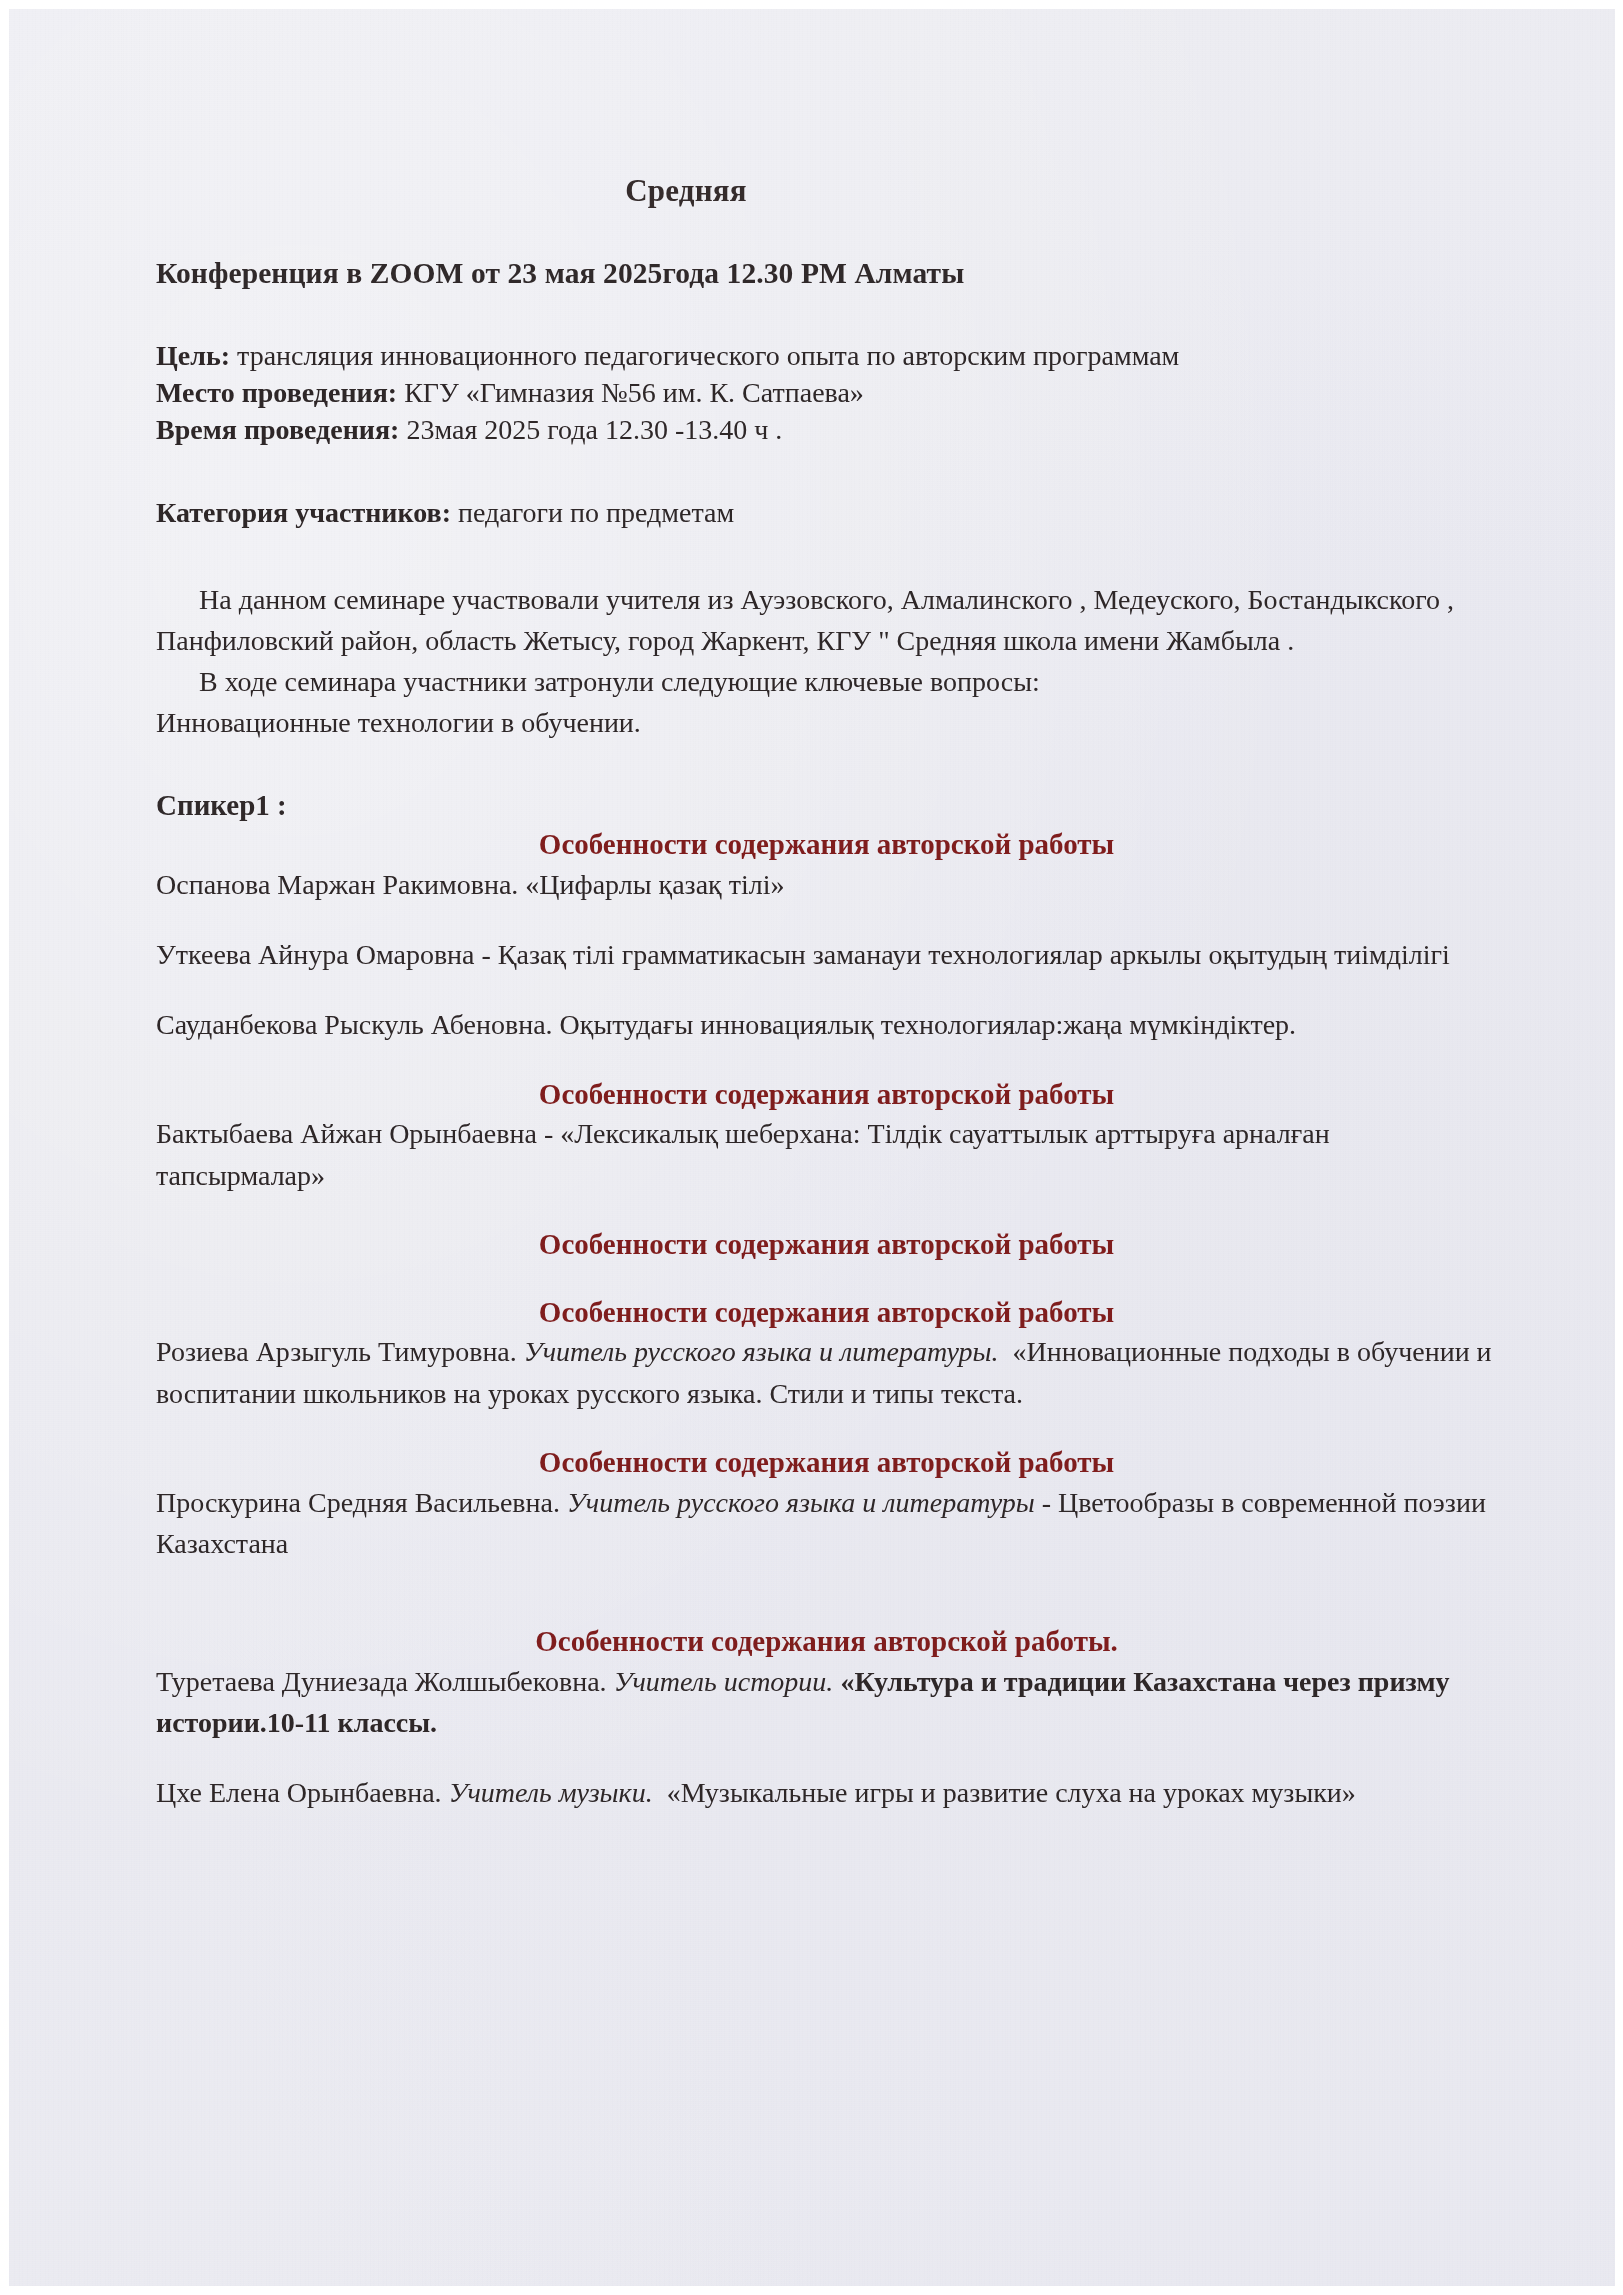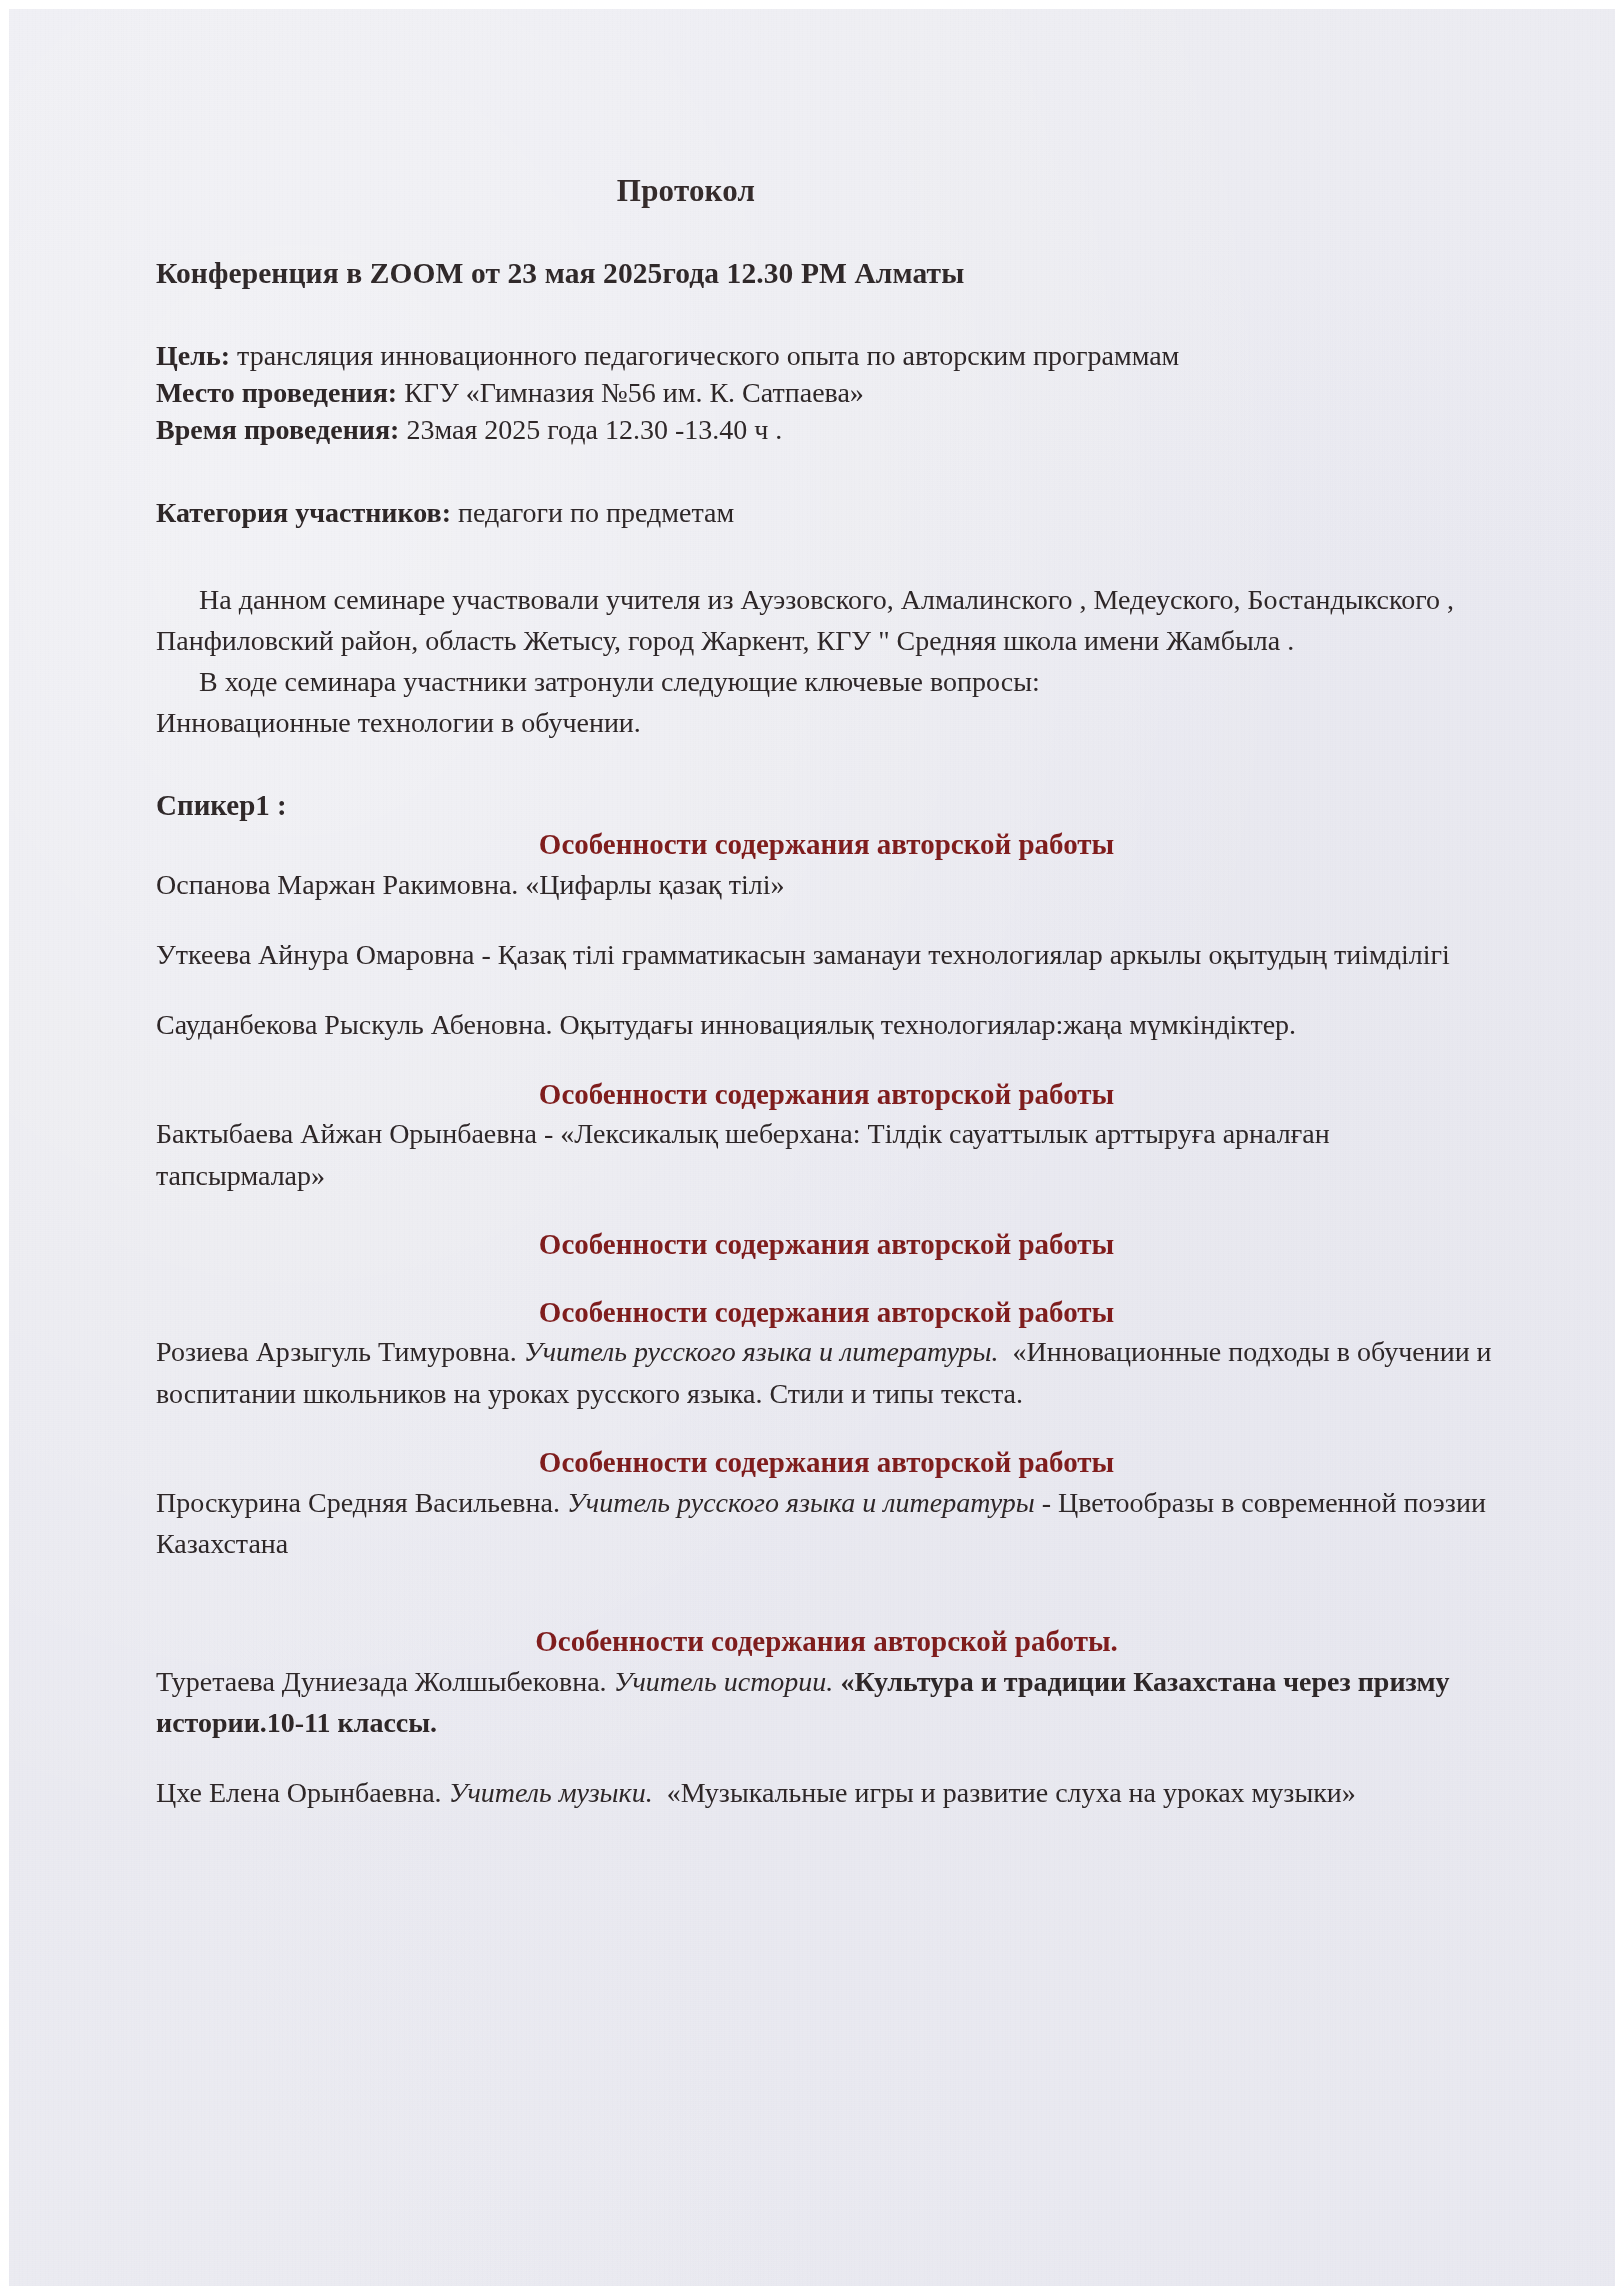--- a/index.html
+++ b/index.html
@@ -127,21 +127,21 @@
   }
   .entry i, .it { font-style: italic; }
   .entry b, .bd { font-weight: bold; }
 </style>
 </head>
 <body>
 
 <div class="page">
   <div class="content">
 
-    <h1 class="doc-title">Протокол</h1>
+    <h1 class="doc-title">Средняя</h1>
 
     <p class="conf-line">Конференция в ZOOM от 23 мая 2025года 12.30 PM Алматы</p>
 
     <div class="meta-block">
       <div class="meta-line"><span class="lbl">Цель:</span><span>  трансляция инновационного педагогического опыта по авторским  программам</span></div>
       <div class="meta-line"><span class="lbl">Место проведения:</span><span> КГУ «Гимназия №56 им. К. Сатпаева»</span></div>
       <div class="meta-line"><span class="lbl">Время проведения:</span><span> 23мая 2025 года 12.30 -13.40 ч .</span></div>
     </div>
 
     <div class="category-line"><span class="lbl">Категория участников:</span><span>  педагоги по предметам</span></div>

